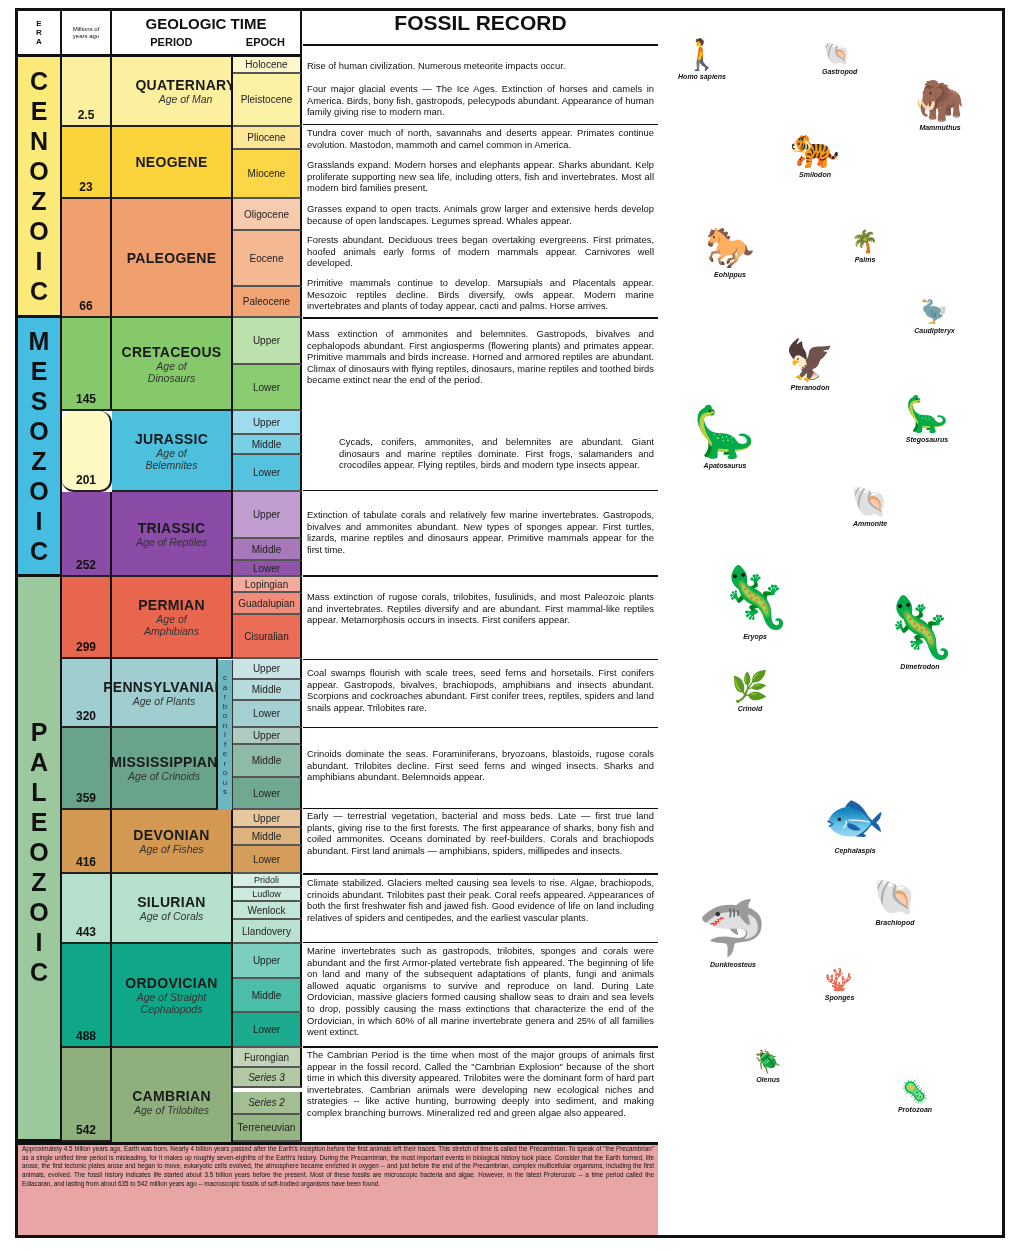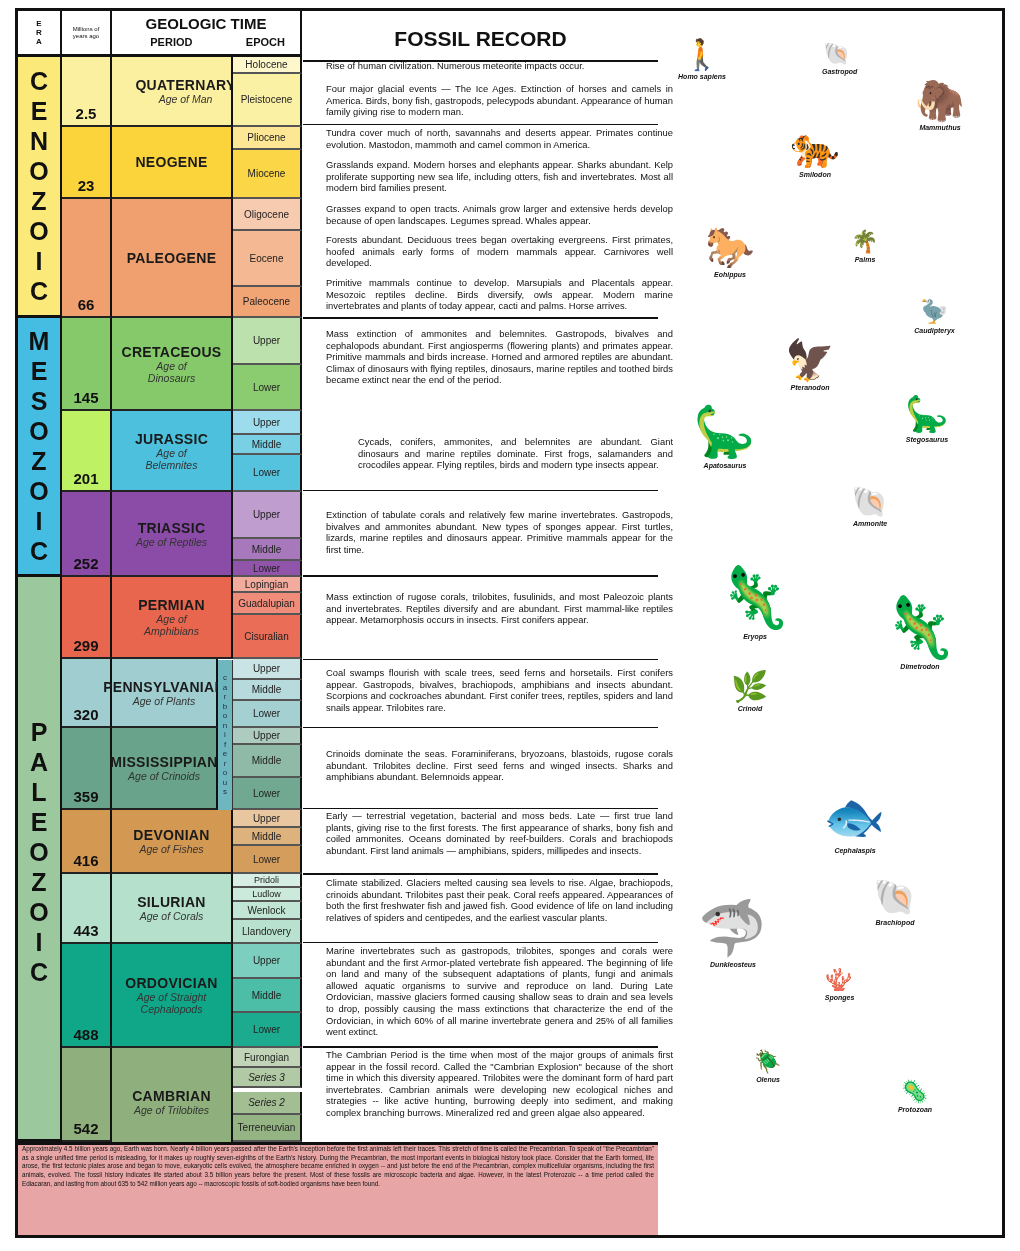--- a/index.html
+++ b/index.html
@@ -2,26 +2,26 @@
 <html><head>
 <meta charset="utf-8">
 <style>
   html,body{margin:0;padding:0;background:#fff;}
   body{width:1020px;height:1251px;position:relative;overflow:hidden;font-family:"Liberation Sans",sans-serif;color:#111;}
   .frame{position:absolute;left:15px;top:8px;width:990px;height:1230px;border:3px solid #111;box-sizing:border-box;background:#fff;}
   .abs{position:absolute;box-sizing:border-box;}
   .hdr{position:absolute;background:#fff;border-right:2px solid #111;border-bottom:3px solid #111;box-sizing:border-box;display:flex;flex-direction:column;align-items:center;justify-content:center;text-align:center;}
   .era{position:absolute;border-right:2px solid #111;border-bottom:3px solid #111;box-sizing:border-box;display:flex;flex-direction:column;align-items:center;justify-content:center;}
   .era span{font-size:25px;font-weight:bold;line-height:30px;}
-  .mya{position:absolute;border-right:2px solid #111;border-bottom:2px solid #222;box-sizing:border-box;display:flex;align-items:flex-end;justify-content:center;font-size:15px;font-weight:bold;padding-bottom:3px;}
+  .mya{position:absolute;border-right:2px solid #111;border-bottom:2px solid #222;box-sizing:border-box;display:flex;align-items:flex-end;justify-content:center;font-size:12px;font-weight:bold;padding-bottom:3px;}
   .per{position:absolute;border-right:2px solid #111;border-bottom:2px solid #222;box-sizing:border-box;display:flex;flex-direction:column;align-items:center;justify-content:center;text-align:center;}
   .per .pn{font-size:14px;font-weight:bold;letter-spacing:0.3px;color:#1a1a1a;}
   .per .pa{font-size:10.5px;font-style:italic;color:#333;line-height:12px;}
   .ep{position:absolute;border-bottom:2px solid #555;border-right:2px solid #111;box-sizing:border-box;display:flex;align-items:center;justify-content:center;font-size:10px;color:#222;}
-  .desc{position:absolute;left:303px;width:355px;font-size:9.4px;line-height:11.6px;text-align:justify;padding:0 4px 0 4px;box-sizing:border-box;margin-left:19px;}
+  .desc{position:absolute;left:303px;width:355px;font-size:9.4px;line-height:11.6px;text-align:justify;padding:0 4px 0 4px;box-sizing:border-box;}
   .desc p{margin:0 0 5px 0;}
   .hline{position:absolute;left:303px;width:355px;background:#111;}
   .carb{position:absolute;left:218px;width:15px;background:#6fb7bf;border-right:1px solid #333;box-sizing:border-box;display:flex;flex-direction:column;align-items:center;justify-content:center;font-size:8px;line-height:9.5px;color:#234;}
   .fossil{position:absolute;text-align:center;}
   .fossil .cap{font-size:7px;font-style:italic;font-weight:bold;display:block;margin-top:2px;white-space:nowrap;}
   .pre{position:absolute;left:18px;top:1142px;width:640px;height:93px;background:#e8a5a5;border-top:3px solid #111;box-sizing:border-box;}
   .pre .t{font-size:21px;font-weight:bold;text-align:center;line-height:26px;}
   .pre .b{font-size:6.3px;line-height:8.7px;padding:0 4px;text-align:justify;}
 </style>
 </head>
@@ -35,21 +35,21 @@
 <div class="hdr" style="left:62px;top:11px;width:50px;height:46px;">
   <div style="font-size:6px;line-height:7px;width:34px;">Millions of years ago</div>
 </div>
 <div class="hdr" style="left:112px;top:11px;width:190px;height:46px;justify-content:flex-start;padding-top:4px;">
   <div style="font-size:15px;font-weight:bold;">GEOLOGIC TIME</div>
   <div style="display:flex;width:100%;margin-top:4px;font-size:11px;font-weight:bold;">
     <div style="width:120px;text-align:center;">PERIOD</div>
     <div style="width:70px;text-align:center;">EPOCH</div>
   </div>
 </div>
-<div class="abs" style="left:303px;top:18px;width:355px;height:44px;display:flex;align-items:center;justify-content:center;font-size:21px;font-weight:bold;border-bottom:2px solid #111;">FOSSIL RECORD</div>
+<div class="abs" style="left:303px;top:2px;width:355px;height:44px;display:flex;align-items:center;justify-content:center;font-size:21px;font-weight:bold;border-bottom:2px solid #111;">FOSSIL RECORD</div>
 
 <div class="era" style="left:18px;top:57px;width:44px;height:261px;background:#fbe97a;" id="era0">
     <span>C</span>
     <span>E</span>
     <span>N</span>
     <span>O</span>
     <span>Z</span>
     <span>O</span>
     <span>I</span>
     <span>C</span>
@@ -97,21 +97,21 @@
     <div class="ep" style="left: 233px; top: 199px; width: 69px; height: 32px; background: rgb(247, 203, 175);">Oligocene</div>
     <div class="ep" style="left: 233px; top: 231px; width: 69px; height: 56px; background: rgb(244, 184, 146);">Eocene</div>
     <div class="ep" style="left: 233px; top: 287px; width: 69px; height: 31px; background: rgb(241, 165, 117);">Paleocene</div>
     <div class="mya" style="left: 62px; top: 318px; width: 50px; height: 93px; background: rgb(134, 201, 106);">145</div>
     <div class="per" style="left: 112px; top: 318px; width: 121px; height: 93px; background: rgb(134, 201, 106);">
       <div class="pn">CRETACEOUS</div>
       <div class="pa" style="max-width: 80px;">Age of Dinosaurs</div>
     </div>
     <div class="ep" style="left: 233px; top: 318px; width: 69px; height: 47px; background: rgb(188, 225, 173);">Upper</div>
     <div class="ep" style="left: 233px; top: 365px; width: 69px; height: 46px; background: rgb(140, 204, 113);">Lower</div>
-    <div class="mya" style="left: 62px; top: 411px; width: 50px; height: 81px; background: #bef264;">201</div>
+    <div class="mya" style="left: 62px; top: 411px; width: 50px; height: 81px; background: #fef9c3; border-radius: 12px;">201</div>
     <div class="per" style="left: 112px; top: 411px; width: 121px; height: 81px; background: rgb(76, 192, 220);">
       <div class="pn">JURASSIC</div>
       <div class="pa" style="max-width: 80px;">Age of Belemnites</div>
     </div>
     <div class="ep" style="left: 233px; top: 411px; width: 69px; height: 24px; background: rgb(157, 220, 236);">Upper</div>
     <div class="ep" style="left: 233px; top: 435px; width: 69px; height: 20px; background: rgb(121, 208, 229);">Middle</div>
     <div class="ep" style="left: 233px; top: 455px; width: 69px; height: 37px; background: rgb(85, 195, 222);">Lower</div>
     <div class="mya" style="left: 62px; top: 492px; width: 50px; height: 85px; background: rgb(138, 76, 166);">252</div>
     <div class="per" style="left: 112px; top: 492px; width: 121px; height: 85px; background: rgb(138, 76, 166);">
       <div class="pn">TRIASSIC</div>

